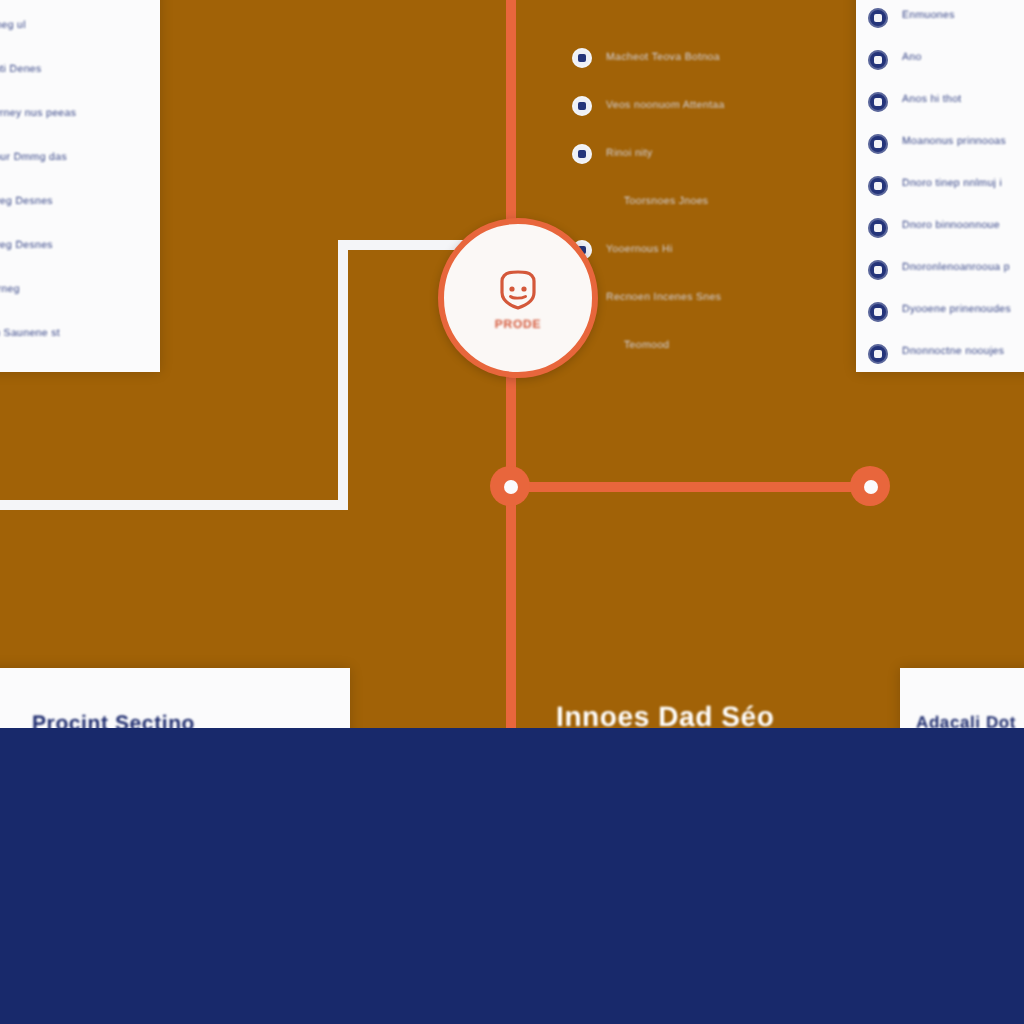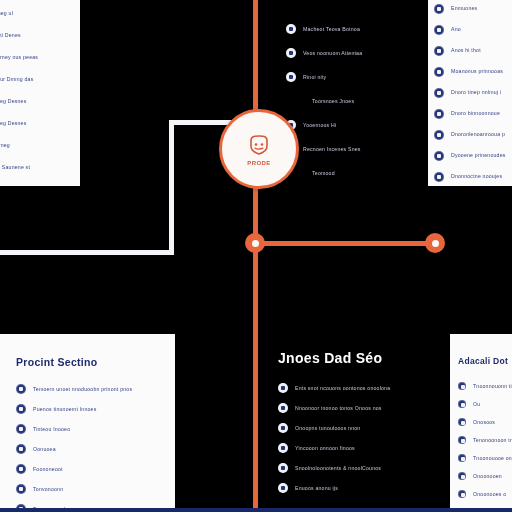--- a/index.html
+++ b/index.html
@@ -6,22 +6,22 @@
   html,body{margin:0;padding:0;}
   body{
     width:512px;height:512px;
     background:#18296b;
     font-family:"Liberation Sans", sans-serif;
     overflow:hidden;
     position:relative;
   }
   #stage{
     position:absolute;inset:0;
-    width:512px;height:508px;
-    background:#000000;
+    width:512px;height:364px;
+    background:#a16207;
     overflow:hidden;
   }
 
   
   .card{
     position:absolute;
     background:#fbfbfc;
     box-shadow:0 0 6px rgba(0,0,0,.18);
     overflow:hidden;
   }
@@ -264,21 +264,21 @@
         <div class="row" style="height:16px;">
           <span class="bullet"></span>
           <span class="txt dark" style="width:74px;">Tonouonon donoon</span>
         </div>
 
       </div>
     </div>
   </div>
 
   <div style="position:absolute;left:278px;top:350px;width:170px;height:162px;">
-    <div class="heading onblue" style="font-size:14px;margin-bottom:12px;">Jnoes Dad Séo</div>
+    <div class="heading onblue" style="font-size:14px;margin-bottom:12px;">Innoes Dad Séo</div>
     <div class="rowlist" style="position:relative;">
       <div class="row" style="height:16px;">
         <span class="bullet light"></span>
         <span class="txt onblue" style="width:130px;">Ents snot ncouons oontonos onoolona</span>
       </div>
       <div class="row" style="height:16px;">
         <span class="bullet light"></span>
         <span class="txt onblue" style="width:120px;">Nnoonoor inonoo tonos  Onoos nos</span>
       </div>
       <div class="row" style="height:16px;">

